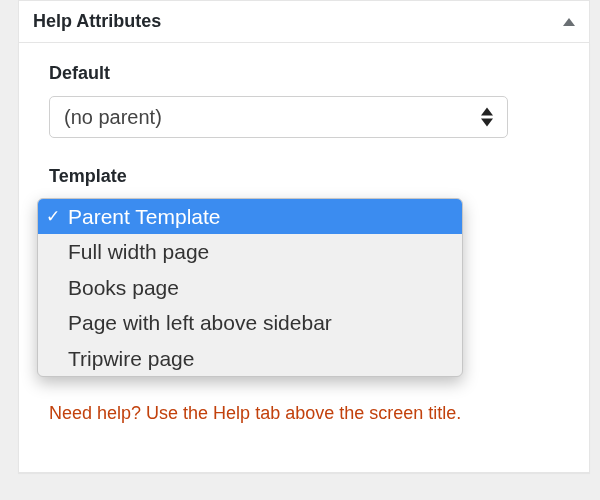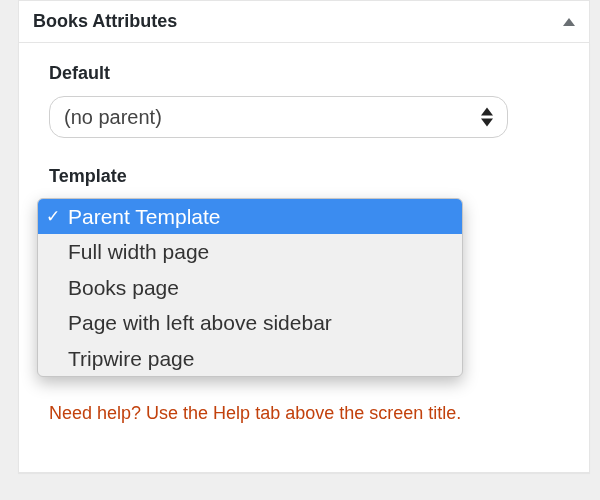--- a/index.html
+++ b/index.html
@@ -44,21 +44,21 @@
     font-size: 18px;
     font-weight: 700;
     color: #23282d;
     margin-bottom: 12px;
   }
   .select-wrap {
     position: relative;
     width: 459px;
     height: 42px;
     border: 1px solid #d0d0d0;
-    border-radius: 15px;
+    border-radius: 5px;
     background: #ffffff;
     display: flex;
     align-items: center;
     padding: 0 14px;
     font-size: 20px;
     color: #444;
     cursor: pointer;
   }
   .select-arrows {
     position: absolute;
@@ -128,21 +128,21 @@
   .help-text {
     font-size: 18px;
     color: #c2410c;
     margin-top: 170px;
   }
 </style>
 </head>
 <body>
 
 <div class="panel-header">
-  <span class="panel-title">Books Attributes</span>
+  <span class="panel-title">Help Attributes</span>
   <span class="collapse-btn"></span>
 </div>
 
 <div class="panel">
   <div class="panel-body">
 
     <div class="field-group">
       <div class="field-label">Default</div>
       <div class="select-wrap">
         <span>(no parent)</span>

